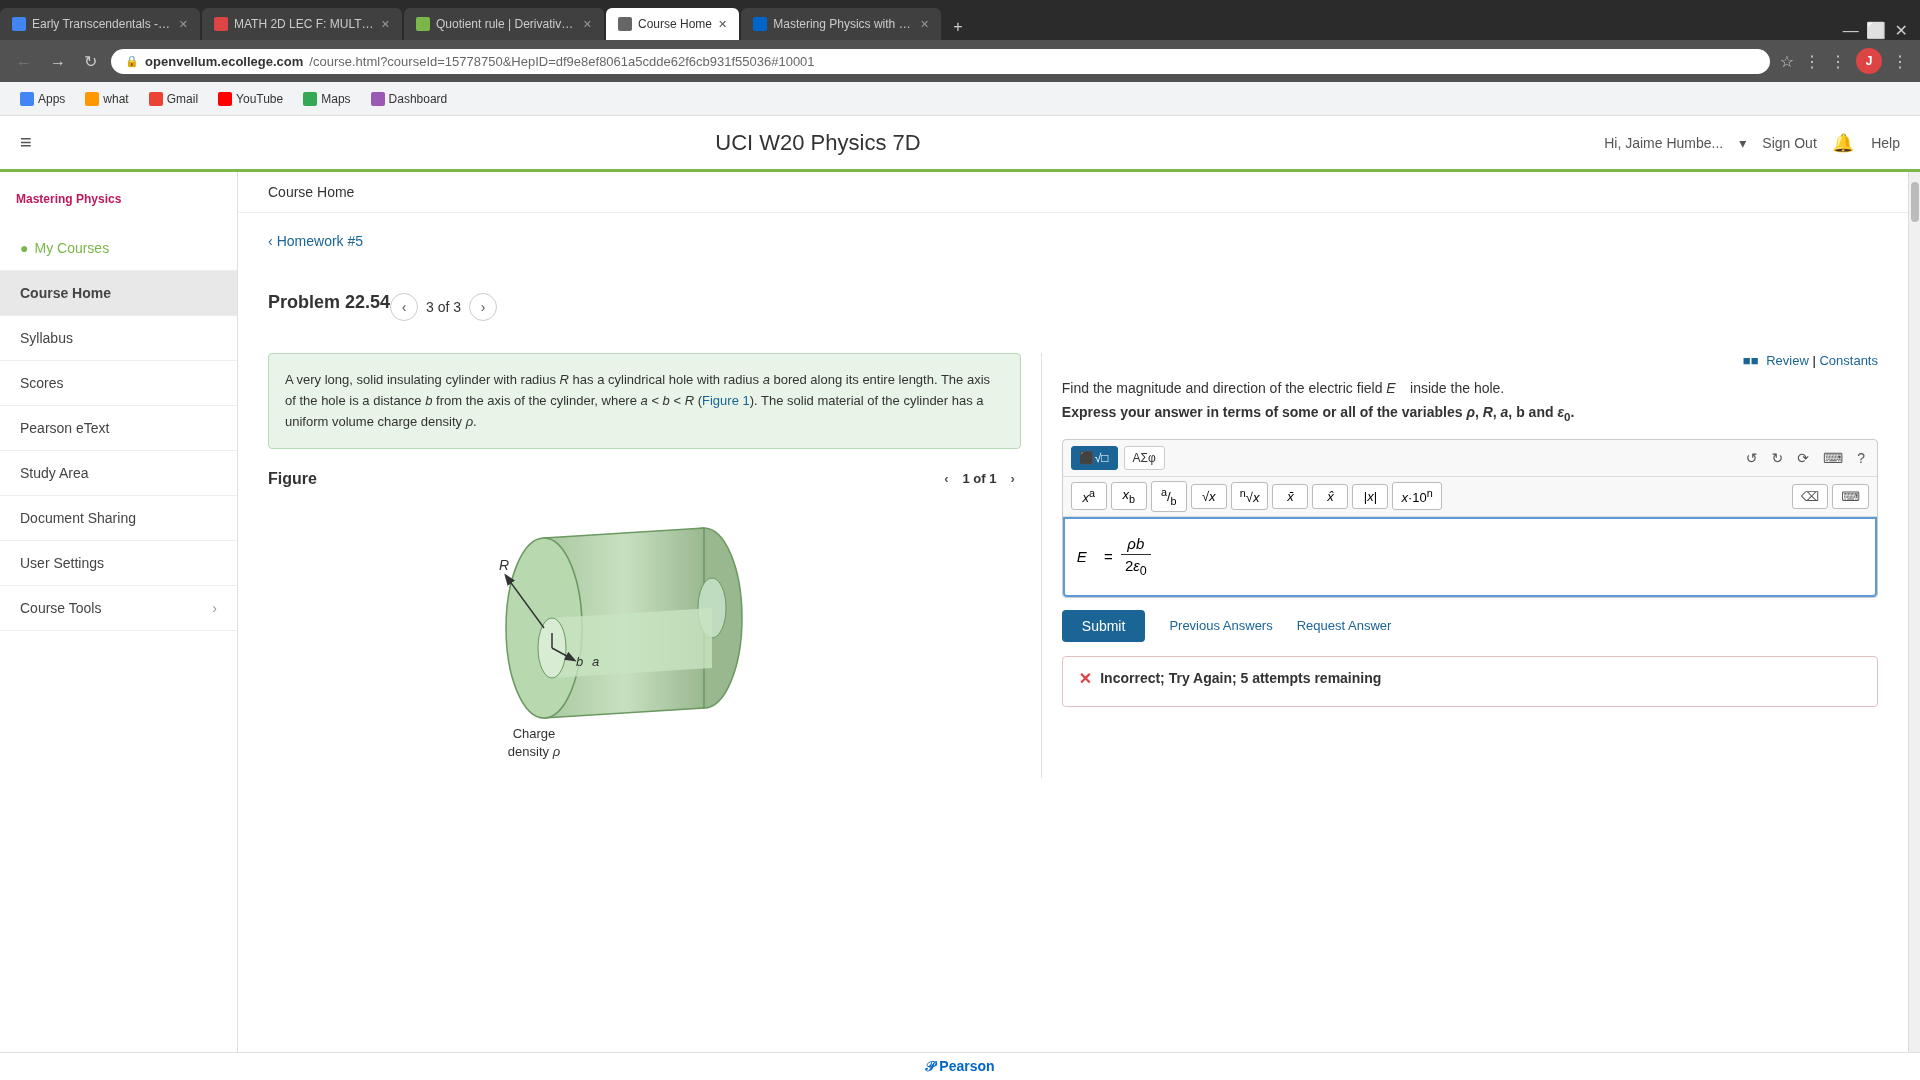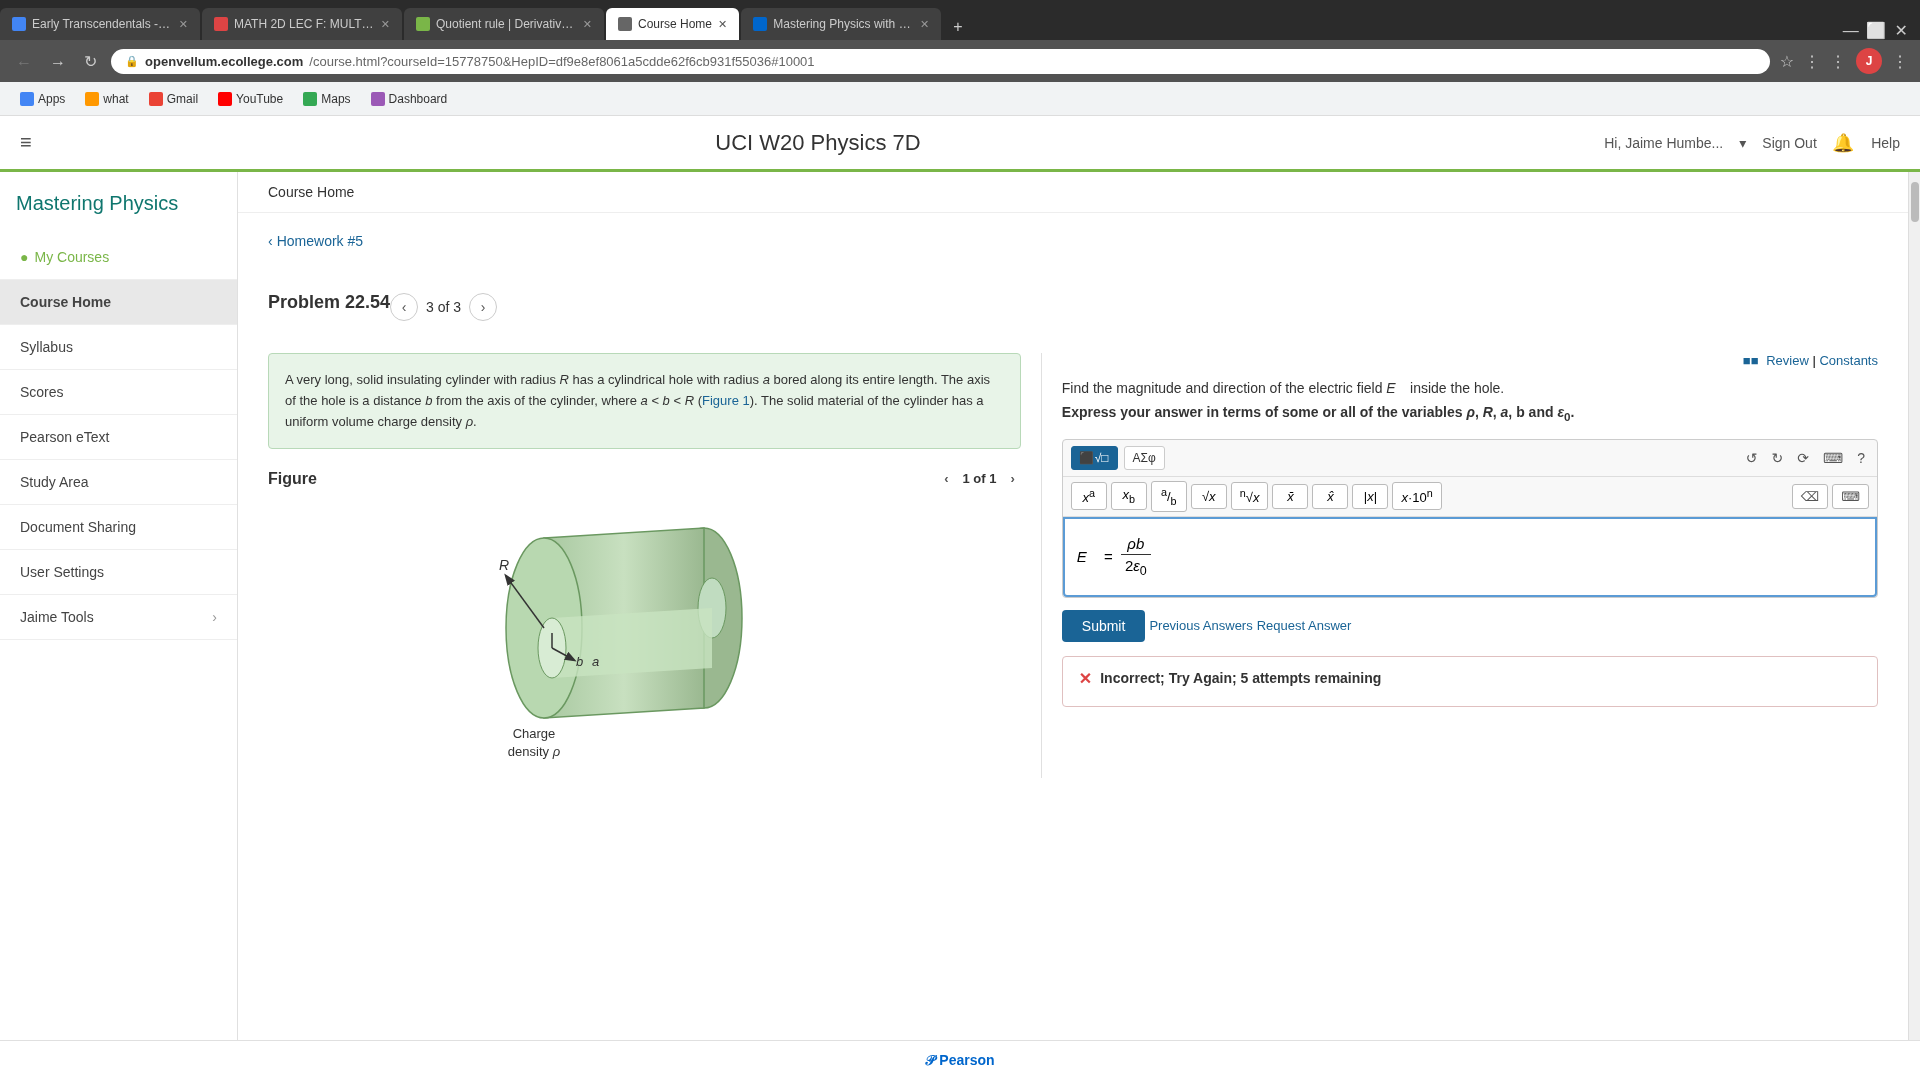--- a/index.html
+++ b/index.html
@@ -134,23 +134,23 @@
     
     .sidebar {
       width: 238px;
       flex-shrink: 0;
       border-right: 1px solid #e0e0e0;
       background: #fff;
       overflow-y: auto;
     }
     .sidebar-logo {
       padding: 20px 16px;
-      font-size: 20px;
-      font-weight: normal;
-      color: #0f766e;
+      font-size: 12px;
+      font-weight: bold;
+      color: #be185d;
     }
     .sidebar-nav { display: flex; flex-direction: column; }
     .nav-item {
       padding: 14px 20px;
       font-size: 14px;
       color: #444;
       cursor: pointer;
       display: flex;
       align-items: center;
       justify-content: space-between;
@@ -345,21 +345,21 @@
       font-size: 15px;
     }
     .frac-num { padding-bottom: 2px; border-bottom: 1px solid #333; min-width: 30px; text-align: center; }
     .frac-den { padding-top: 2px; min-width: 30px; text-align: center; }
 
     
     .submit-area {
       margin-top: 12px;
       display: flex;
       align-items: center;
-      gap: 4px;
+      gap: 24px;
     }
     .submit-btn {
       background: #1a6496;
       color: #fff;
       border: none;
       padding: 8px 20px;
       border-radius: 4px;
       font-size: 14px;
       cursor: pointer;
     }
@@ -399,21 +399,21 @@
       background: #bbb;
       height: 40px;
     }
 
     
     .bottom-pearson {
       position: fixed;
       bottom: 0;
       left: 0;
       right: 0;
-      height: 40px;
+      height: 28px;
       background: #fff;
       border-top: 1px solid #e0e0e0;
       display: flex;
       align-items: center;
       justify-content: center;
       gap: 20px;
       font-size: 12px;
       color: #666;
     }
 
@@ -552,21 +552,21 @@
         <div class="nav-item">
           <span>Study Area</span>
         </div>
         <div class="nav-item">
           <span>Document Sharing</span>
         </div>
         <div class="nav-item">
           <span>User Settings</span>
         </div>
         <div class="nav-item">
-          <span>Jaime Tools</span>
+          <span>Course Tools</span>
           <span class="chevron">›</span>
         </div>
       </nav>
     </div>
 
     <div class="content-area">
 
       <div class="breadcrumb">
         <span>Course Home</span>
       </div>

